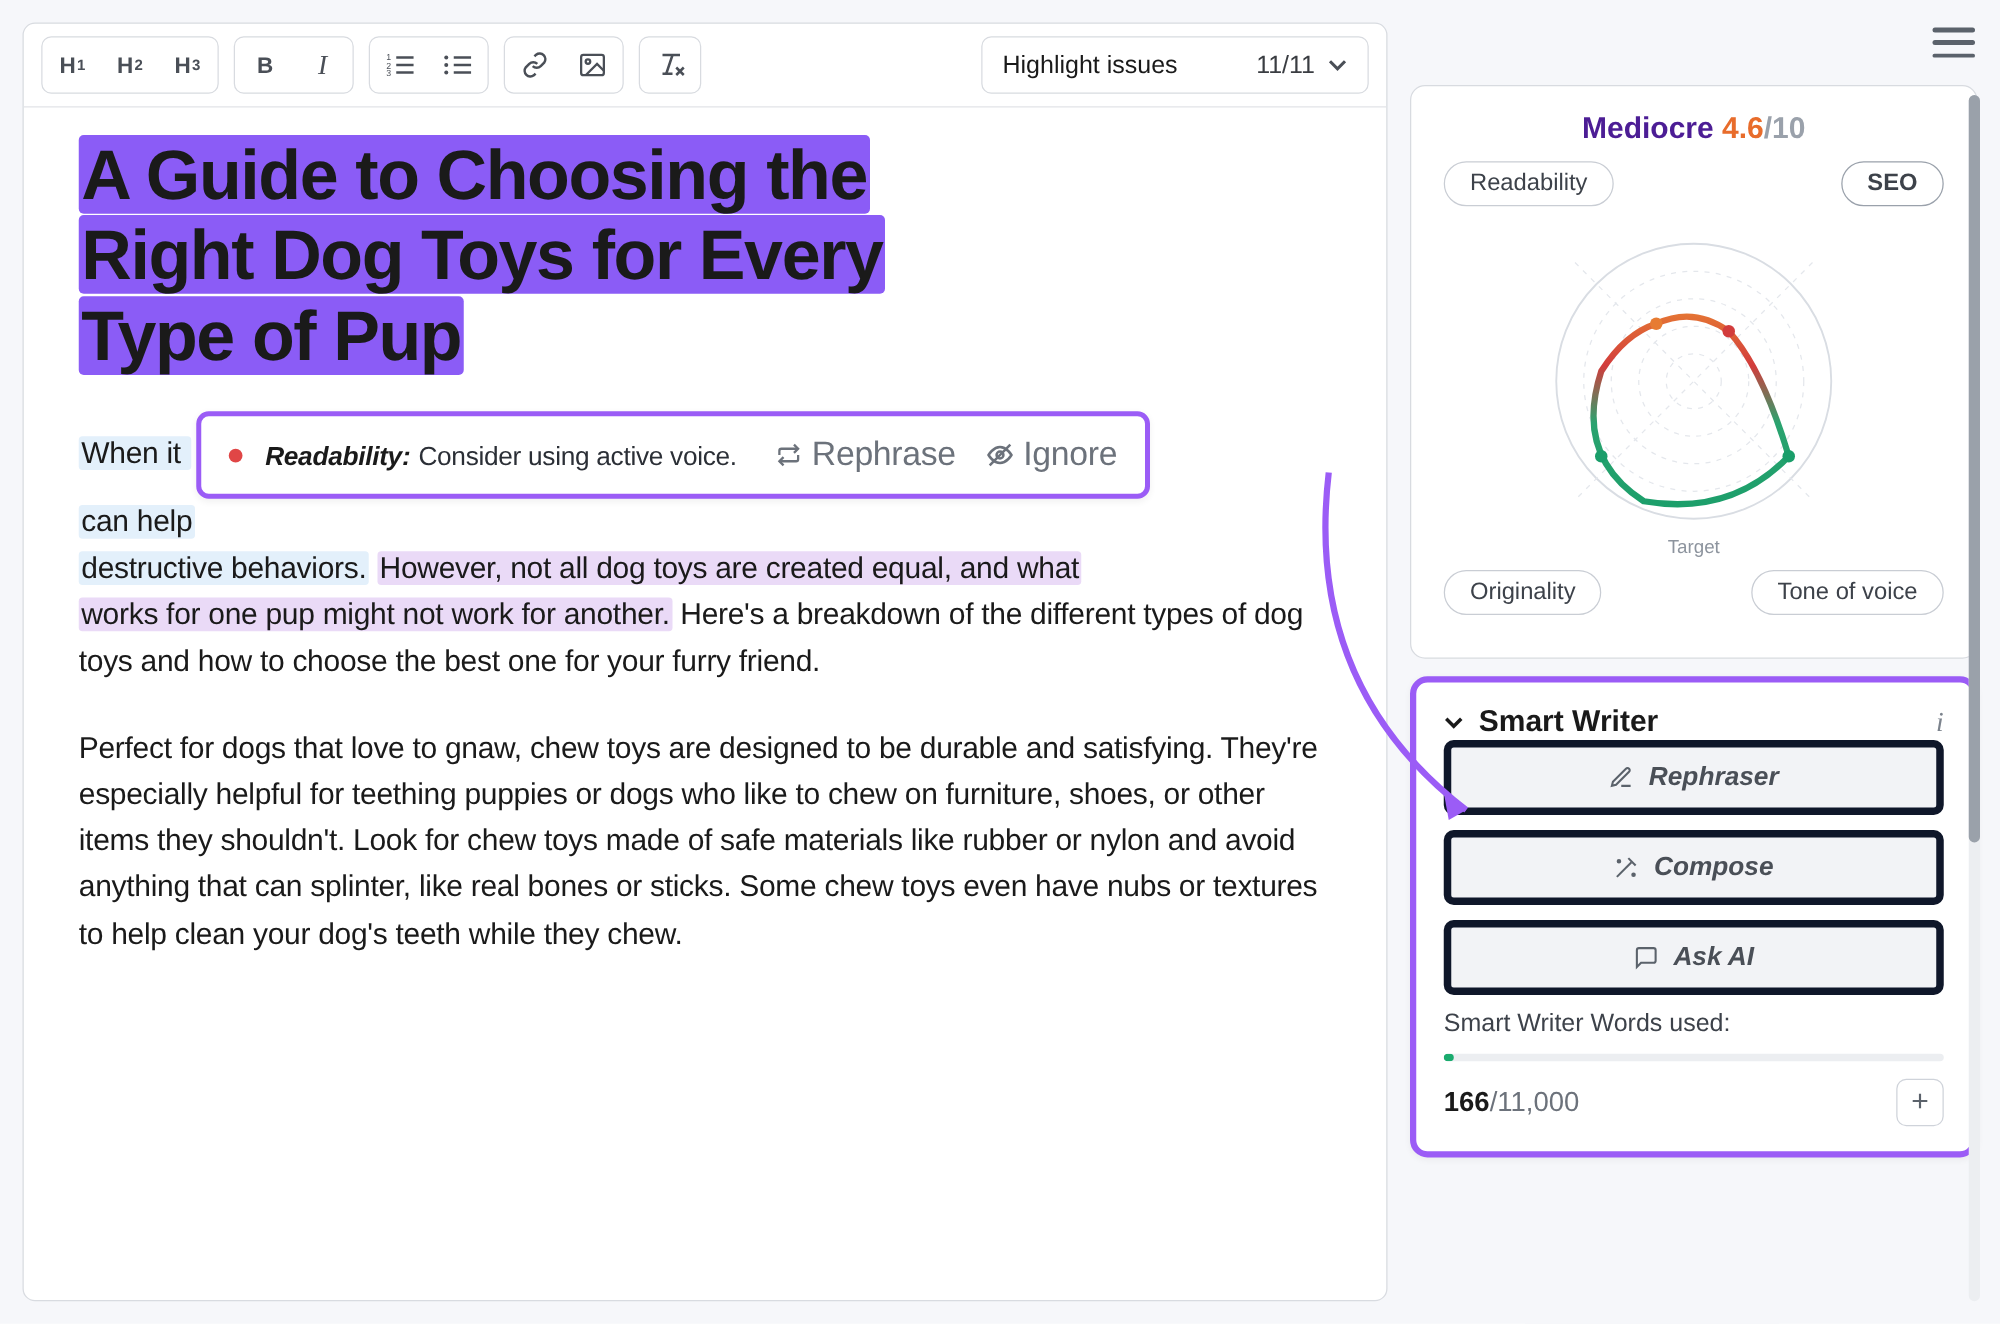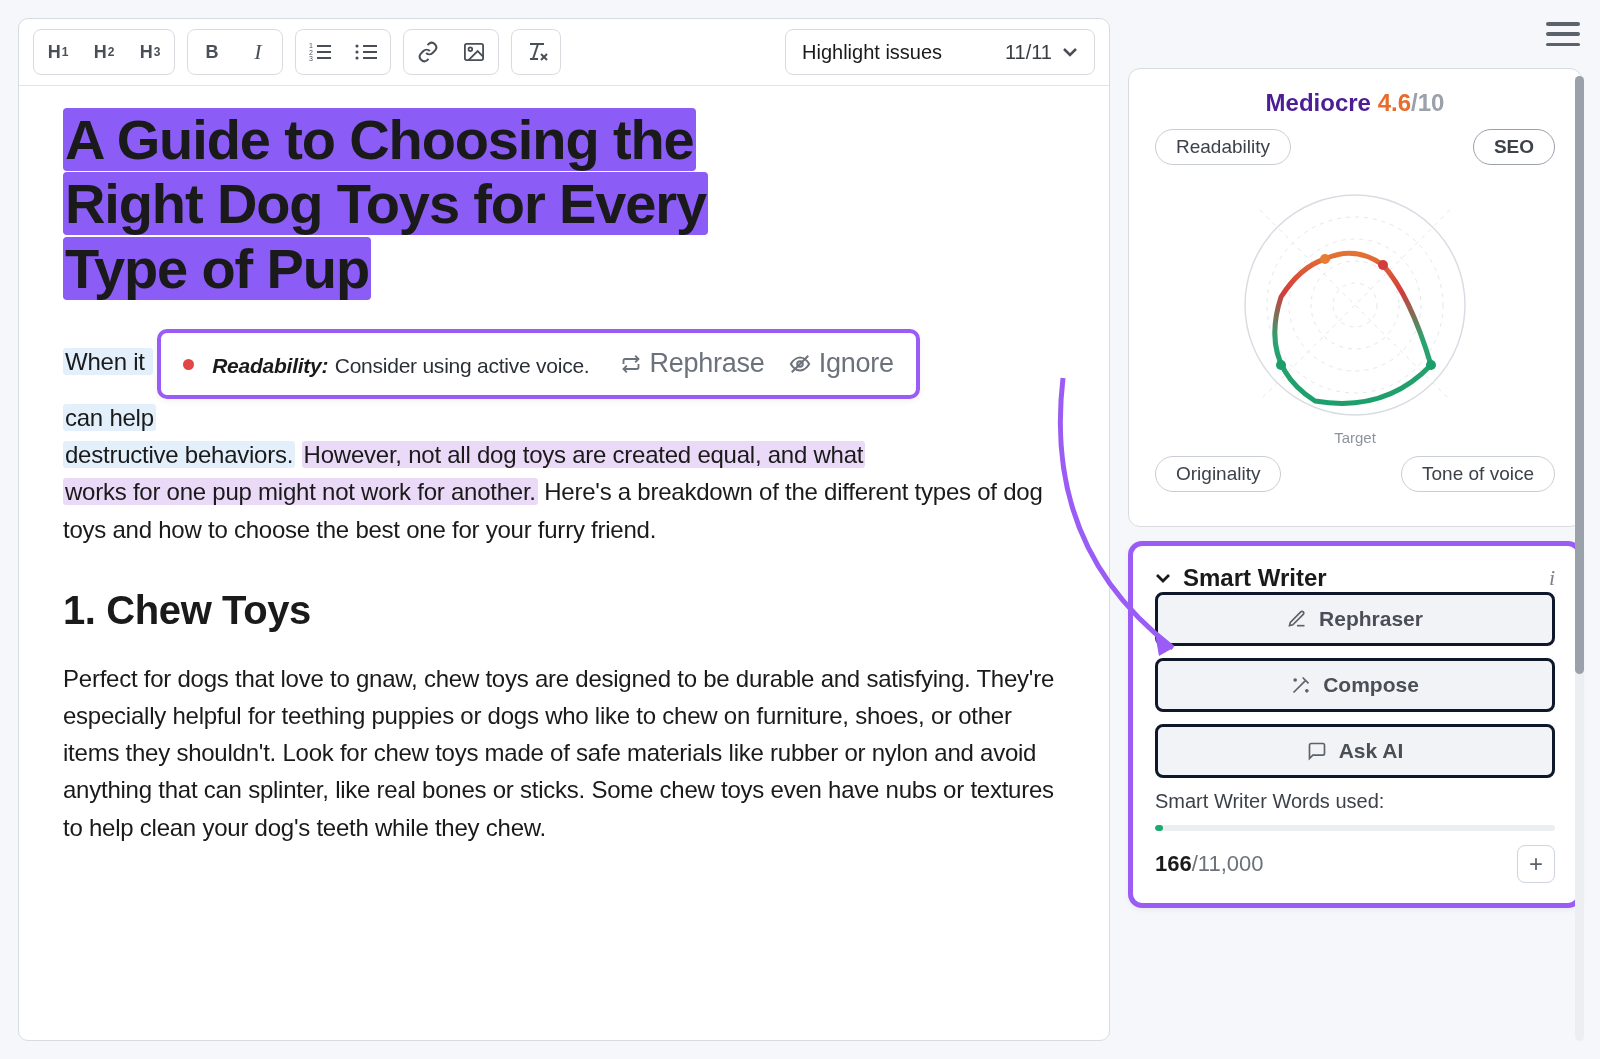--- a/index.html
+++ b/index.html
@@ -204,28 +204,29 @@
     font-size:24px; font-weight:800;
   }
   .info-icon {
     font-style:italic; font-family:"Times New Roman",serif;
     color:#7c838d; font-size:22px;
   }
   .smart-btn {
     width:100%;
     display:flex; align-items:center; justify-content:center; gap:12px;
     background:#f2f3f6;
-    border:3px solid #0f172a;
+    border:6px solid #0f172a;
     border-radius:8px;
     padding:12px;
     font-size:21px;
     color:#4a4f57;
     font-weight:600;
     margin-bottom:12px;
     cursor:pointer;
+    font-style:italic;
   }
 
   .usage-label { font-size:20px; color:#3d424a; margin-top:6px; }
   .usage-bar {
     height:6px; background:#eceef1; border-radius:3px; margin:12px 0 14px;
     position:relative; overflow:hidden;
   }
   .usage-bar .fill { position:absolute; left:0; top:0; bottom:0; background:#1aab6e; border-radius:3px; width:2%; }
   .usage-row { display:flex; justify-content:space-between; align-items:center; }
   .usage-value { font-size:22px; }
@@ -389,21 +390,20 @@
               <span>Ignore</span>
             </span>
           </span>
         </span><br>
         <span class="mark-blue">can help</span><br>
         <span class="mark-blue">destructive behaviors.</span>
         <span class="mark-purple">However, not all dog toys are created equal, and what</span><br>
         <span class="mark-purple">works for one pup might not work for another.</span><span> Here's a breakdown of the different types of dog toys and how to choose the best one for your furry friend.</span>
       </p>
 
-      <h2 class="section">1. Chew Toys</h2>
       <p class="para">Perfect for dogs that love to gnaw, chew toys are designed to be durable and satisfying. They're especially helpful for teething puppies or dogs who like to chew on furniture, shoes, or other items they shouldn't. Look for chew toys made of safe materials like rubber or nylon and avoid anything that can splinter, like real bones or sticks. Some chew toys even have nubs or textures to help clean your dog's teeth while they chew.</p>
     </div>
   </div>
 
   <div class="side-pane">
     <div class="hamburger">
       <span></span>
         <span></span>
         <span></span>
     </div>

